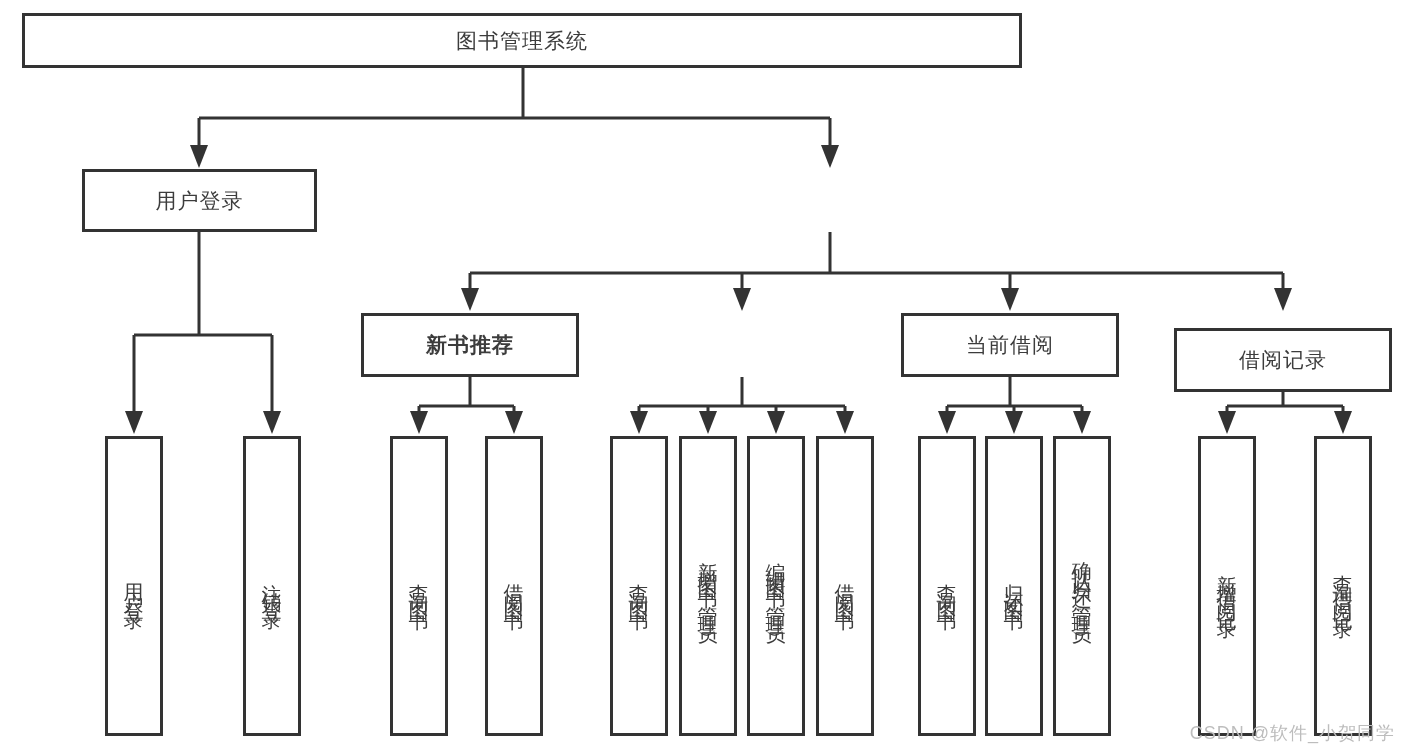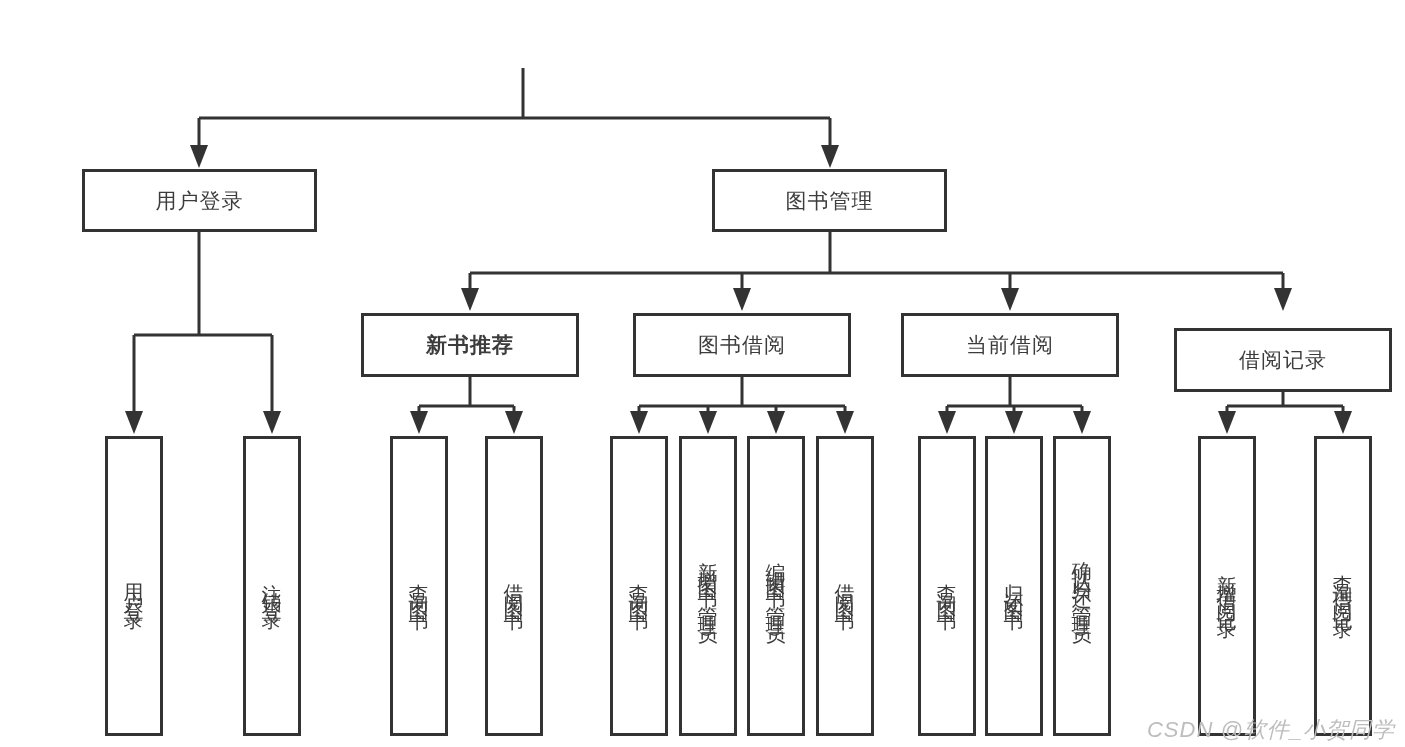--- a/index.html
+++ b/index.html
@@ -53,26 +53,25 @@
     text-orientation: mixed;
     font-size: 20px;
     letter-spacing: 9px;
     line-height: 1;
   }
 
   .watermark {
     position: absolute;
     right: 10px;
     bottom: 2px;
-    font-size: 22px;
+    font-size: 18px;
     letter-spacing: 1px;
     color: var(--watermark);
     z-index: 5;
     white-space: nowrap;
-    font-style: italic;
   }
 </style>
 </head>
 <body>
 
 <div class="canvas">
 
   <svg class="connectors" viewBox="0 0 1405 747">
 
     <g>
@@ -116,26 +115,25 @@
       <polygon class="arrow" points="1073,411 1091,411 1082,434"></polygon>
     </g>
 
     <g>
       <path class="edge" d="M1283 377 V406 M1227 406 H1343 M1227 406 V412 M1343 406 V412"></path>
       <polygon class="arrow" points="1218,411 1236,411 1227,434"></polygon>
       <polygon class="arrow" points="1334,411 1352,411 1343,434"></polygon>
     </g>
   </svg>
 
+  <div class="node h" style="left:22px; top:13px; width:1000px; height:55px;">图书管理系统</div>
 
   <div class="node h l2" style="left:82px;">用户登录</div>
-  <div class="node h l2" style="left:712px;">图书管理</div>
 
   <div class="node h sec" style="left:361px;font-weight:bold;">新书推荐</div>
-  <div class="node h sec" style="left:633px;">图书借阅</div>
   <div class="node h sec" style="left:901px;">当前借阅</div>
   <div class="node h sec" style="left:1174px;margin-top:15px;">借阅记录</div>
 
   <div class="node v" style="left:105px;">用户登录</div>
   <div class="node v" style="left:243px;">注销登录</div>
 
   <div class="node v" style="left:390px;">查询图书</div>
   <div class="node v" style="left:485px;">借阅图书</div>
 
   <div class="node v" style="left:610px;">查询图书</div>

